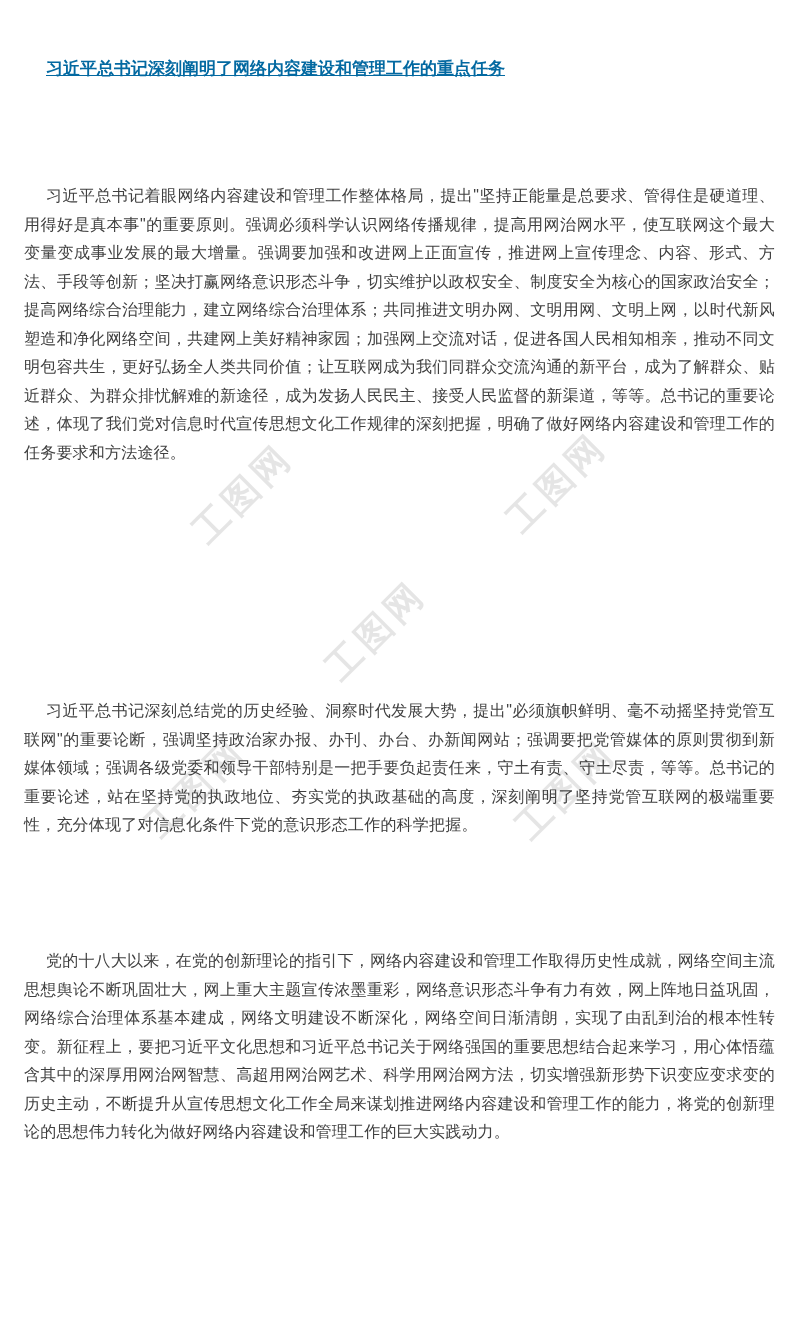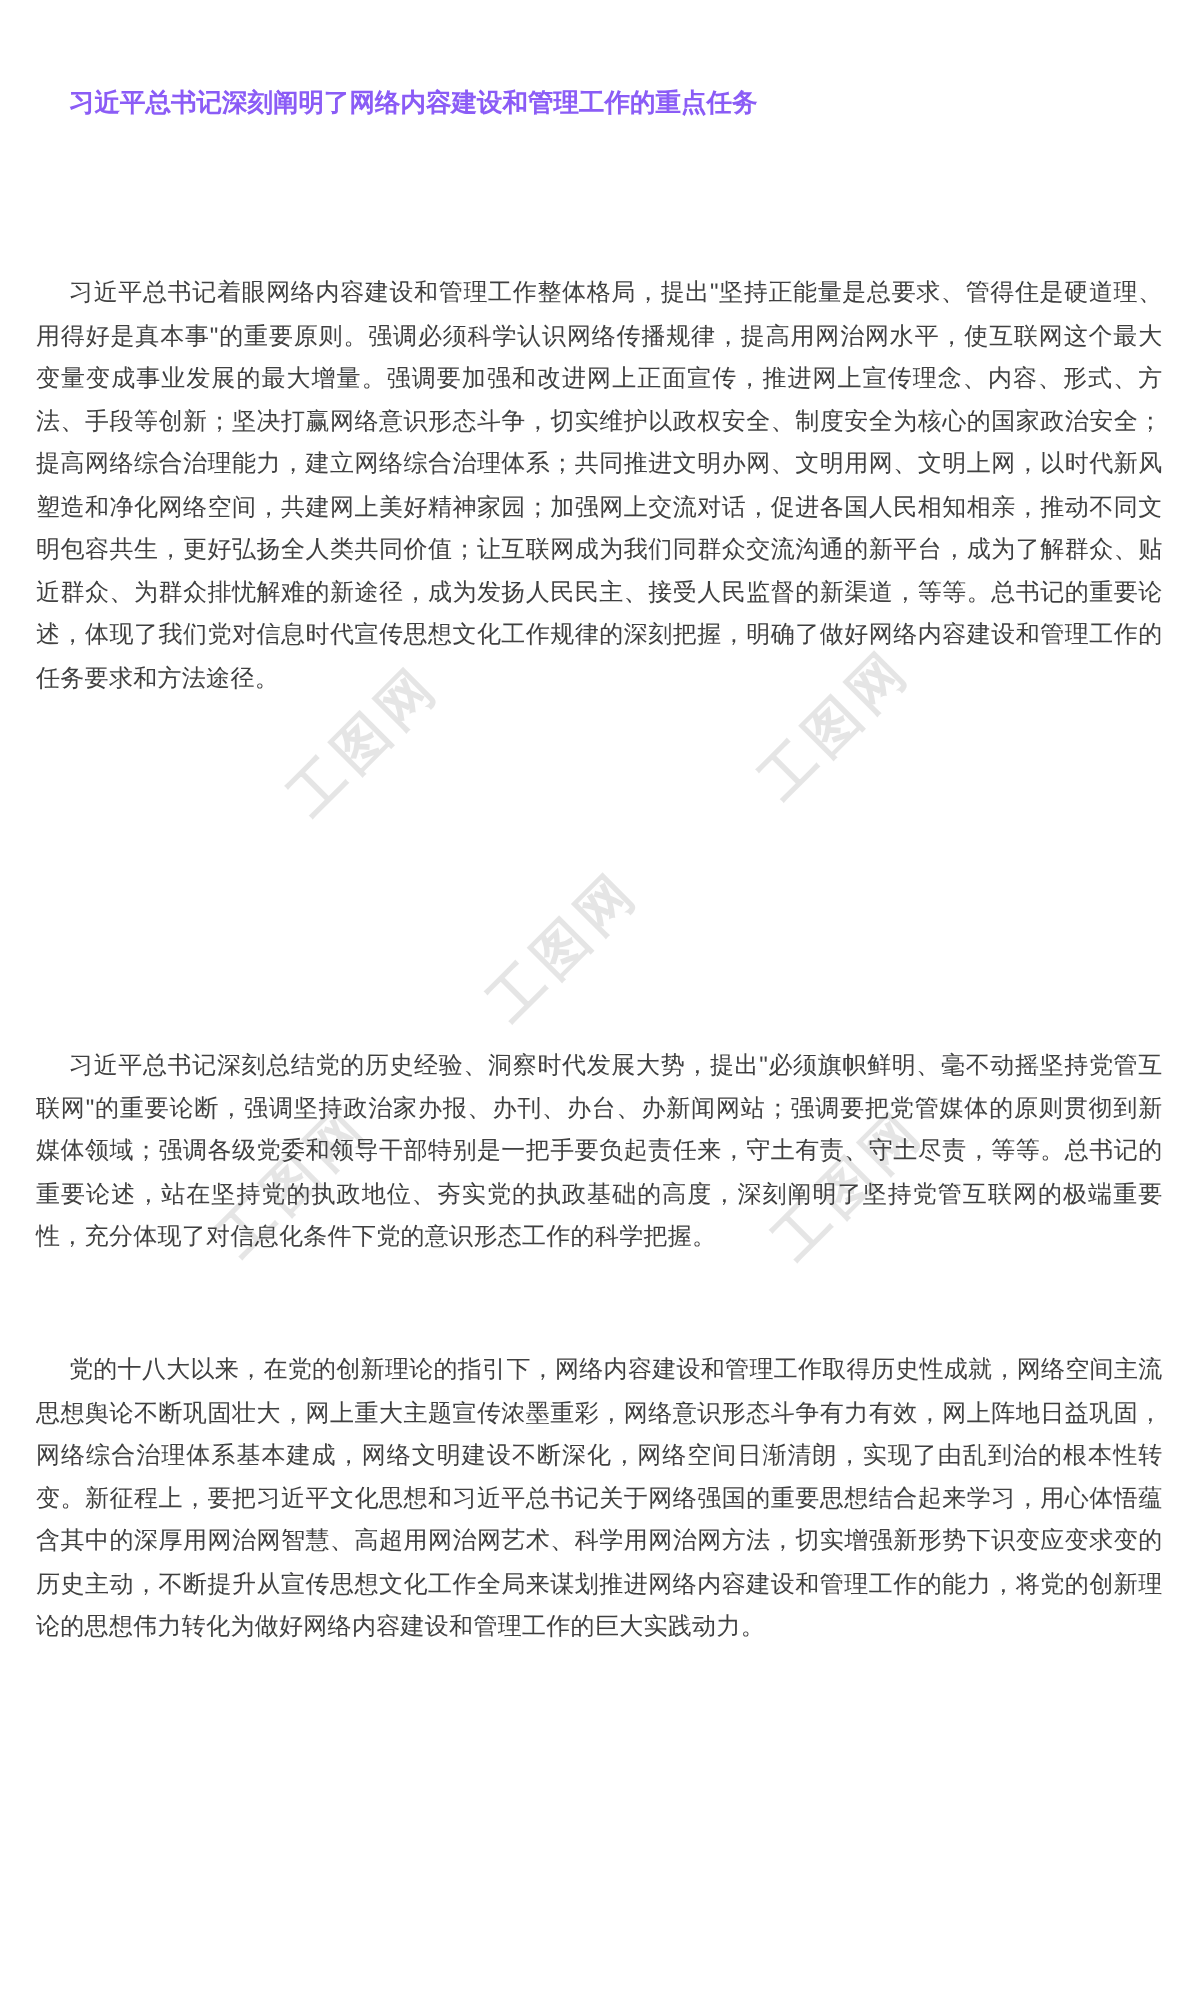--- a/index.html
+++ b/index.html
@@ -33,41 +33,42 @@
   }
 
   .doc-heading {
     position: absolute;
     left: 24px;
     right: 24px;
     margin: 0;
     font-size: 17px;
     line-height: 22px;
     font-weight: bold;
-    color: #8b5cf6;
+    color: #0369a1;
     text-indent: 22px;
     text-align: left;
+    text-decoration: underline;
   }
   .doc-para {
     position: absolute;
     left: 24px;
     right: 25px;
     margin: 0;
     font-size: 16px;
     line-height: 28.5px;
     color: #404040;
     text-indent: 22px;
     text-align: justify;
     letter-spacing: 0.2px;
   }
   #heading-1 { top: 58px; }
   #para-1    { top: 182px; }
   #heading-2 { top: 579px; }
   #para-2    { top: 697px; }
-  #para-3    { top: 900px; }
+  #para-3    { top: 947px; }
 </style>
 </head>
 <body>
 
 <div id="watermark-layer" class="layer">
     <span class="wm" style="left: 243px; top: 494px; color: rgba(0, 0, 0, 0.1);">工图网</span>
     <span class="wm" style="left: 557px; top: 483px; color: rgba(0, 0, 0, 0.1);">工图网</span>
     <span class="wm" style="left: 376px; top: 631px; color: rgba(0, 0, 0, 0.1);">工图网</span>
     <span class="wm" style="left: 196px; top: 788px; color: rgba(0, 0, 0, 0.1);">工图网</span>
     <span class="wm" style="left: 566px; top: 790px; color: rgba(0, 0, 0, 0.1);">工图网</span>

